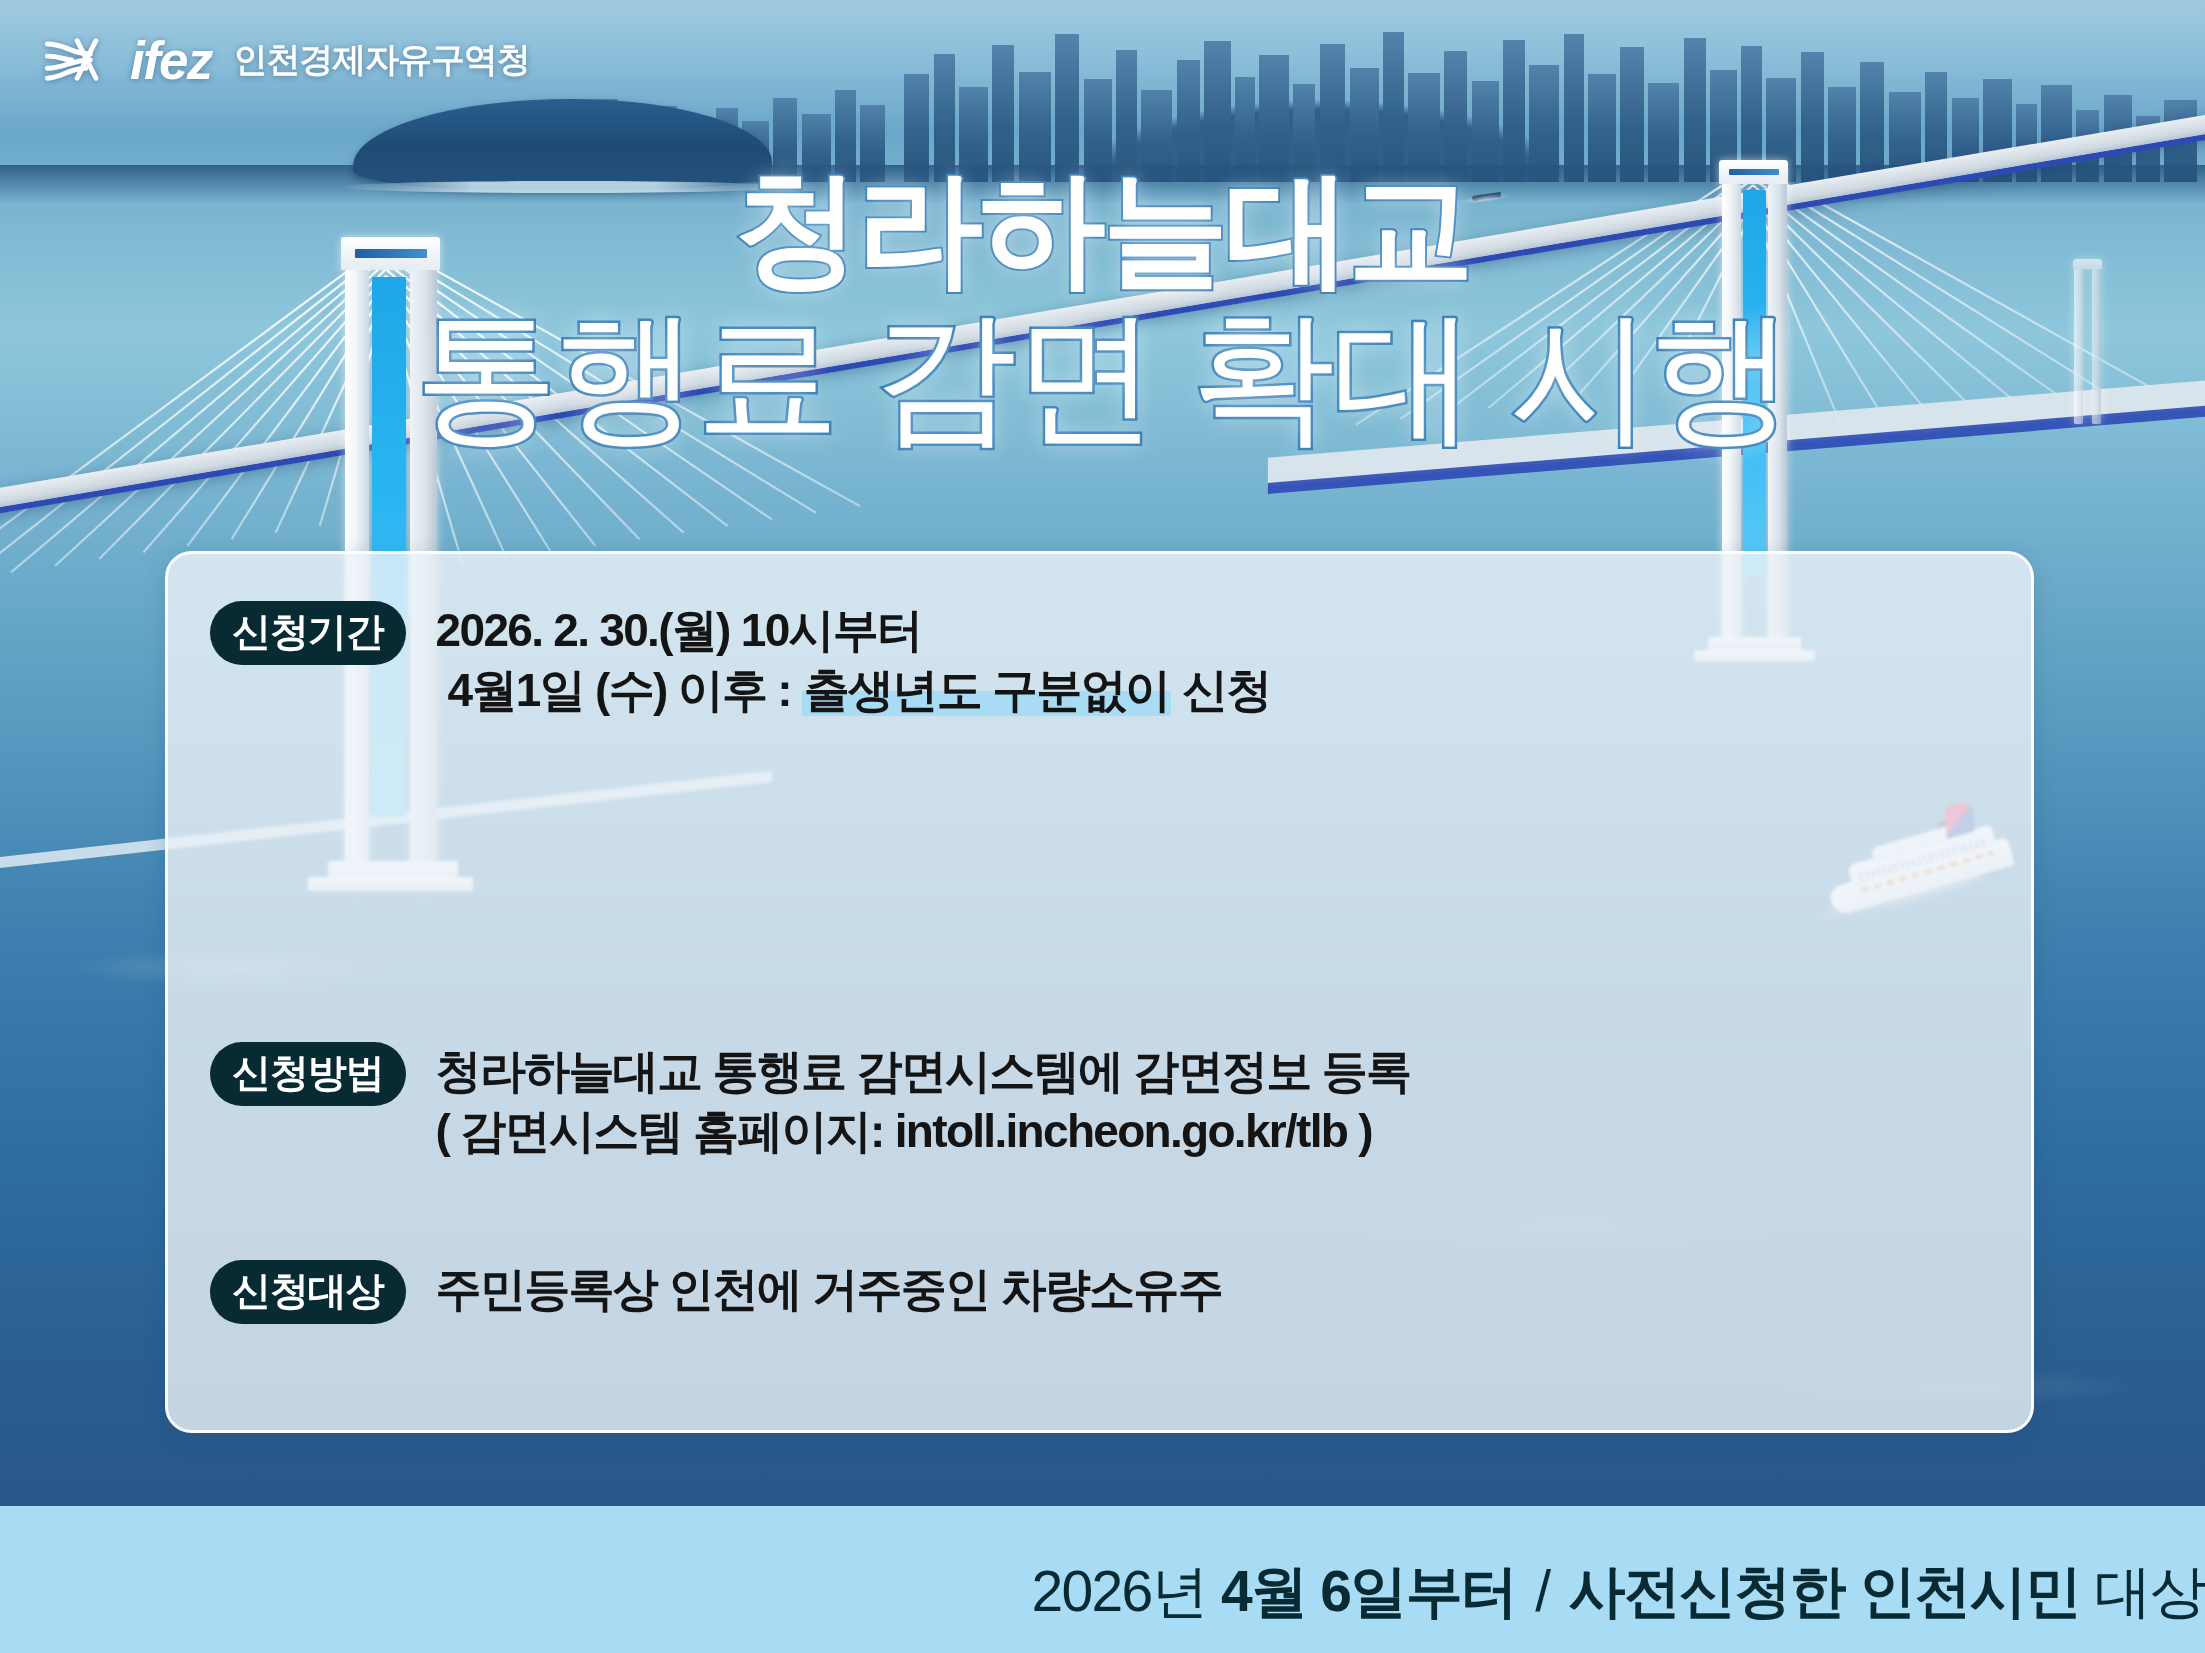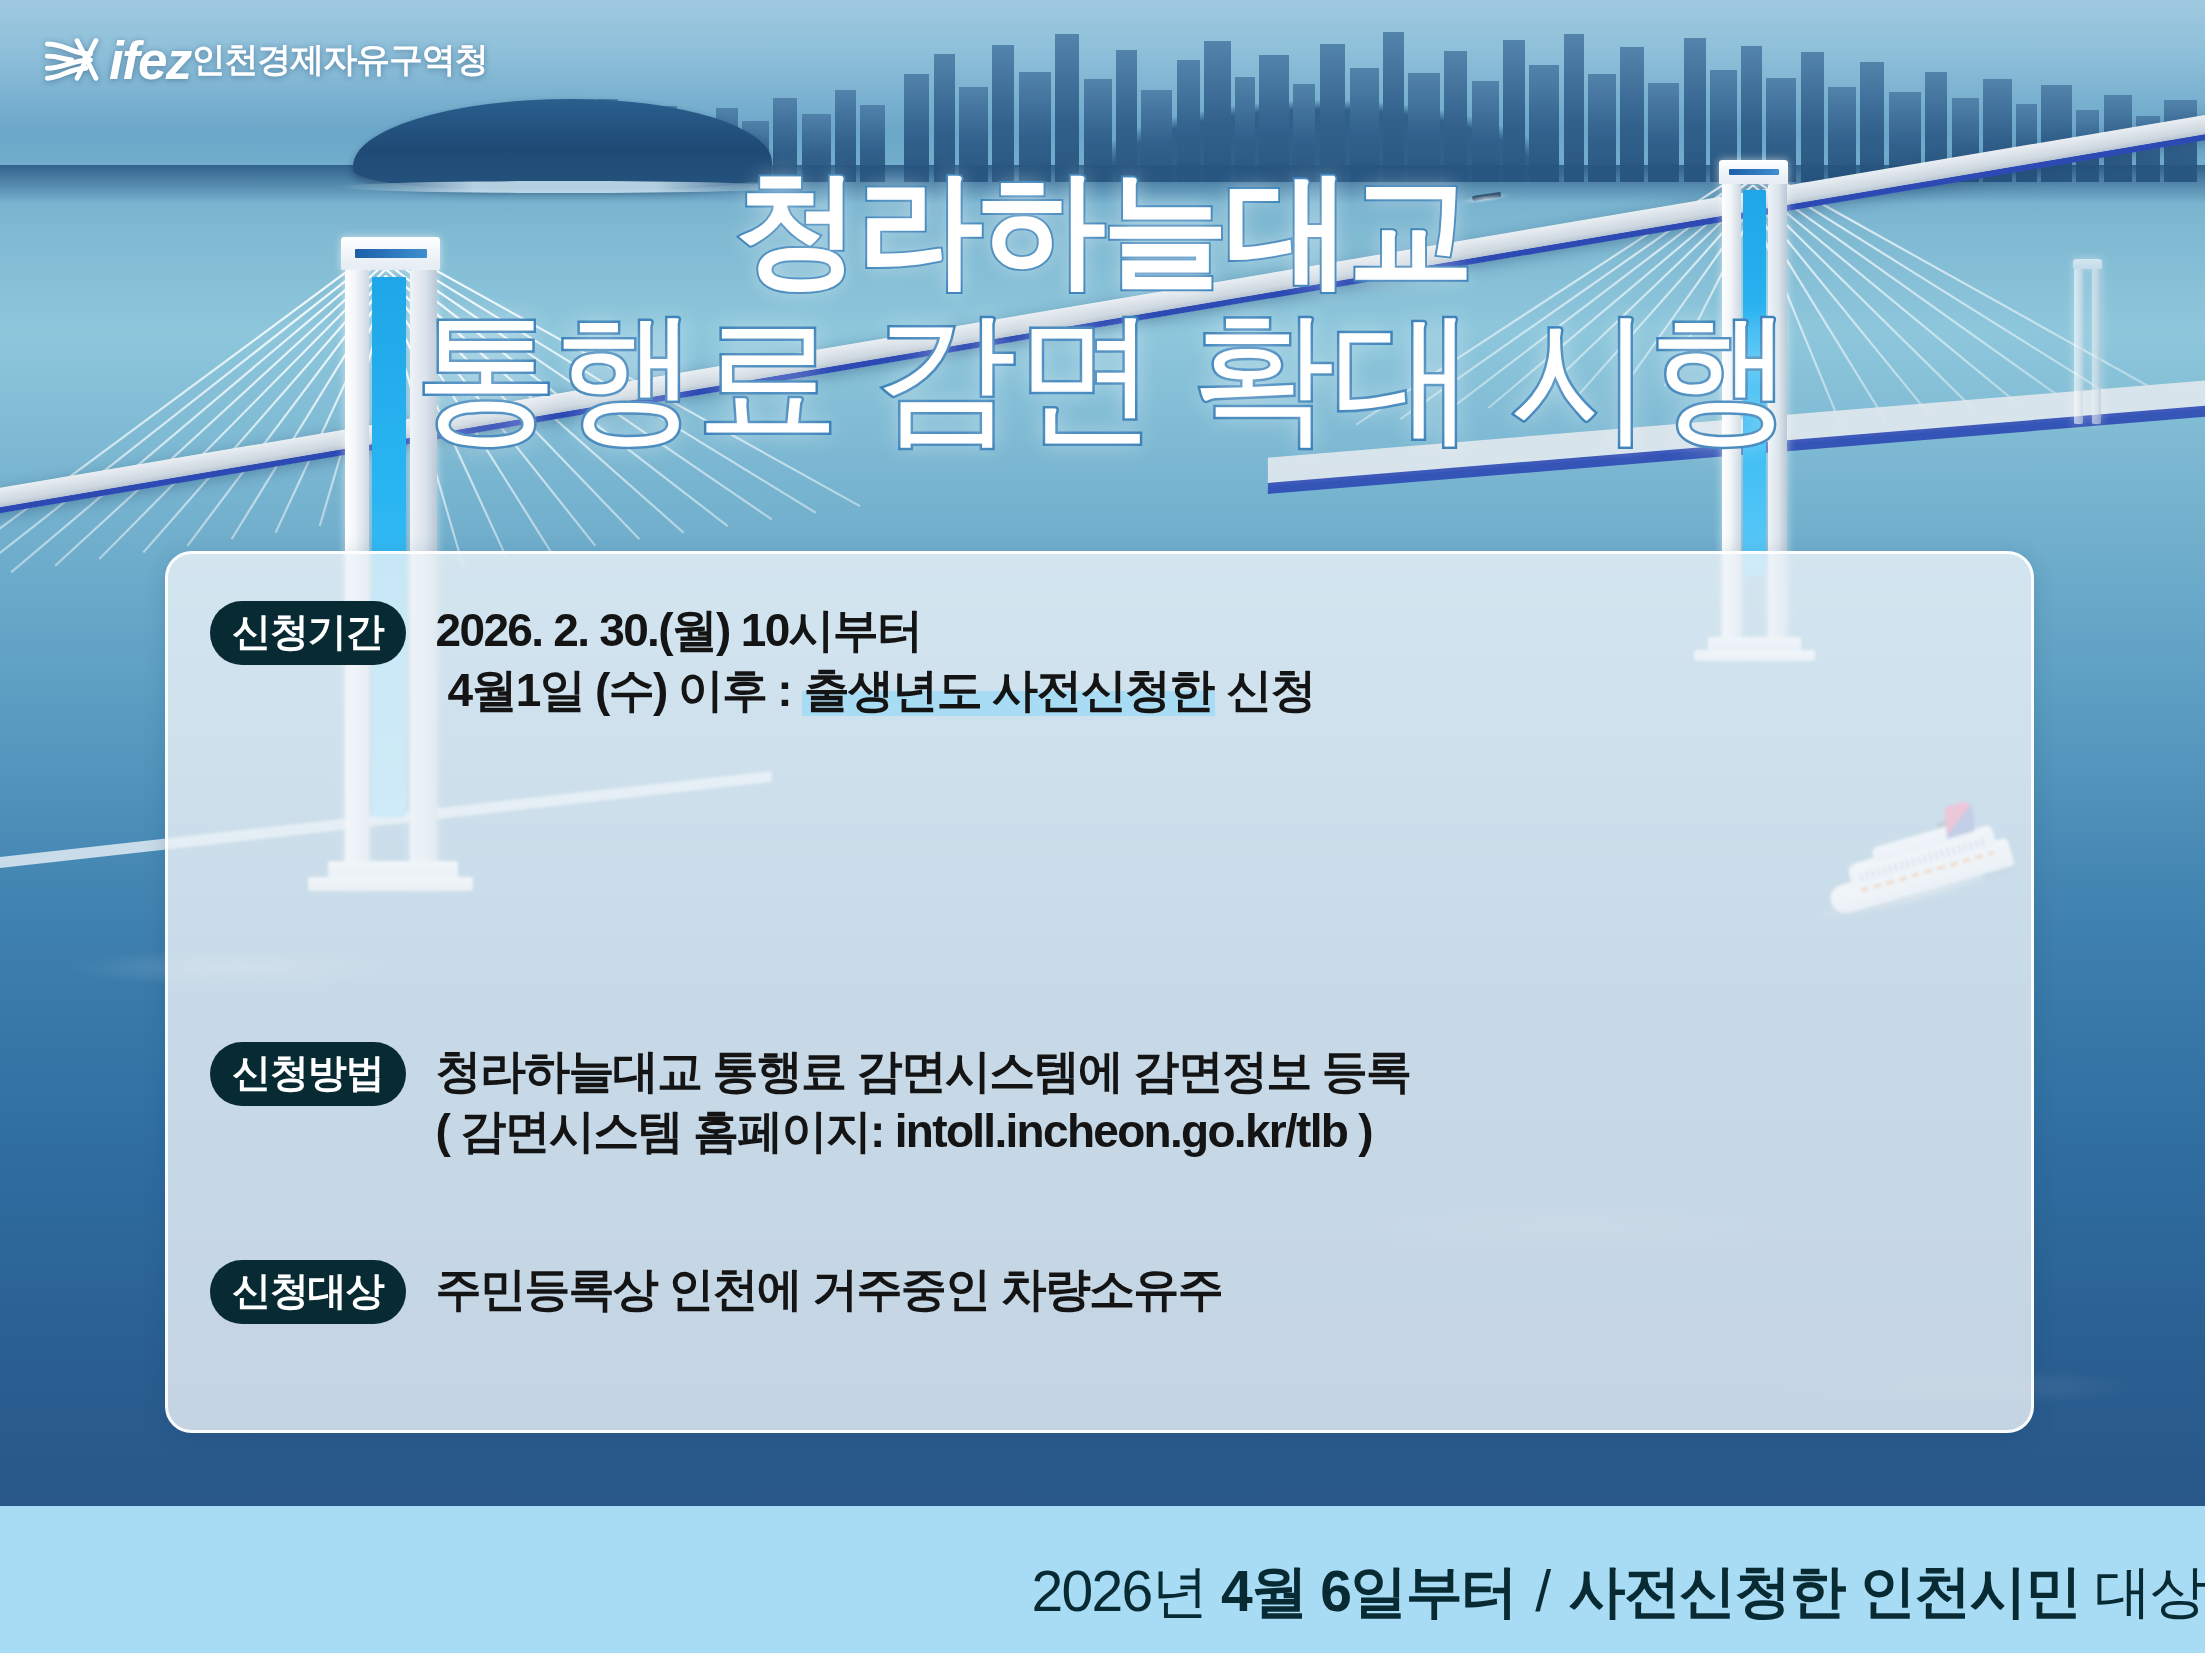--- a/index.html
+++ b/index.html
@@ -167,21 +167,21 @@
   }
   .boat::after{
     content:""; position:absolute; left:-14.3px; top:2.2px; width:53px; height:4.4px;
     background: radial-gradient(ellipse at center, rgba(255,255,255,.8), rgba(255,255,255,0) 70%);
     filter: blur(1.1px);
   }
 
   
   .logo {
     position: absolute; left: 43px; top: 34px;
-    display: flex; align-items: center; gap: 1px;
+    display: flex; align-items: center; gap: 22px;
     filter: drop-shadow(0 1.1px 3.3px rgba(20,60,100,.45));
   }
   .logo .mark { width: 65px; height: 50px; }
   .logo .word {
     color: #ffffff; font-size: 53px; font-weight: 800; letter-spacing: -1.7px;
     line-height: 1; font-style: italic;
   }
   .logo .kr {
     color: #ffffff; font-size: 34px; font-weight: 700; letter-spacing: -1.1px;
     line-height: 1; padding-bottom: 3.3px;
@@ -451,21 +451,21 @@
     <div class="l2">통행료 감면 확대 시행</div>
   </div>
 
   <div class="card">
 
     <div class="row" style="left:42px; top:47px;">
       <div class="badge">신청기간</div>
       <div class="lines">
         <div class="ln"><span>2026. 2. 30.(월) 10시부터</span></div>
         <div class="ln" style="padding-left:12px">
-          <span>4월1일 (수) 이후 : </span><span class="hl">출생년도 사전신청한</span><span class="lite"> 신청</span>
+          <span>4월1일 (수) 이후 : </span><span class="hl">출생년도 구분없이</span><span class="lite"> 신청</span>
         </div>
       </div>
     </div>
 
     <div class="row" style="left:42px; top:488px;">
       <div class="badge">신청방법</div>
       <div class="lines">
         <div class="ln">청라하늘대교 통행료 감면시스템에 감면정보 등록</div>
         <div class="ln">( 감면시스템 홈페이지: intoll.incheon.go.kr/tlb )</div>
       </div>

